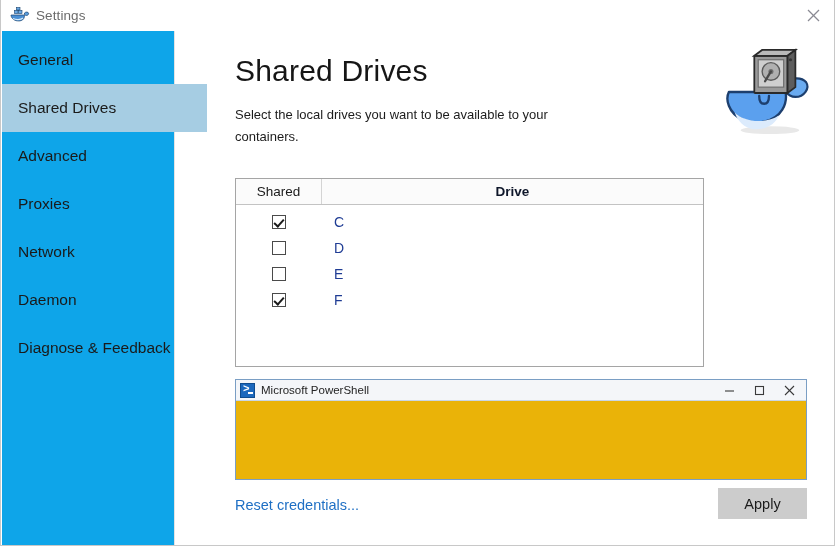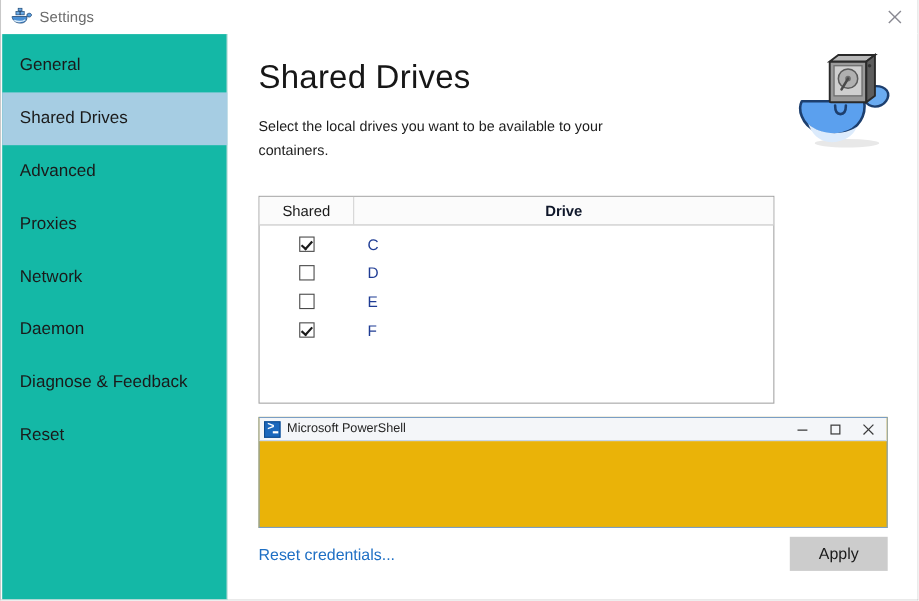--- a/index.html
+++ b/index.html
@@ -38,22 +38,22 @@
     position: absolute; right: 0; top: 0;
     width: 45px; height: 30px;
     display: flex; align-items: center; justify-content: center;
     cursor: default;
   }
   .win-close svg { display: block; }
 
   
   .sidebar {
     position: absolute; left: 1px; top: 31px;
-    width: 205px; height: 514px;
-    background: #14b8a6;
+    width: 173px; height: 514px;
+    background: #0ea5e9;
     border-right: 1px solid #e3e3e3;
     padding-left: 34px;
   }
   .nav { position: absolute; left: 0; top: 5px; width: 205px; }
   .nav-item {
     height: 48px;
     display: flex; align-items: center;
     padding-left: 16px;
     font-size: 15.5px;
     color: #1a1a1a;
@@ -268,23 +268,20 @@
       </div>
       <div class="nav-item">
         <span>Network</span>
       </div>
       <div class="nav-item">
         <span>Daemon</span>
       </div>
       <div class="nav-item">
         <span>Diagnose &amp; Feedback</span>
       </div>
-      <div class="nav-item">
-        <span>Reset</span>
-      </div>
     </div>
 
   </div>
 
   <div class="main">
 
     <div class="page-title">Shared Drives</div>
     <div class="page-sub">Select the local drives you want to be available to your containers.</div>
 
     <span class="brand-logo">

